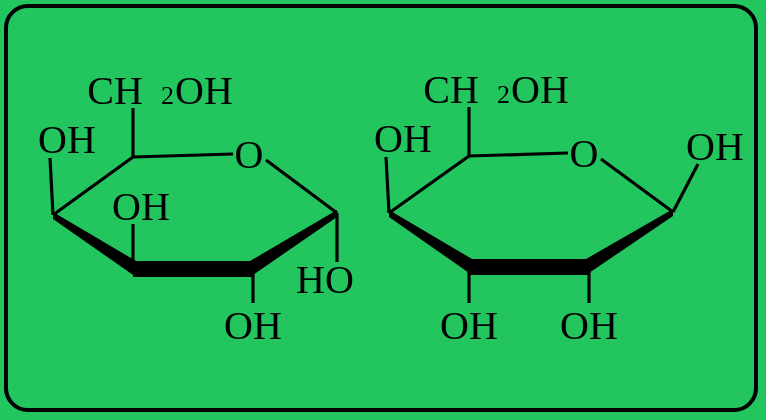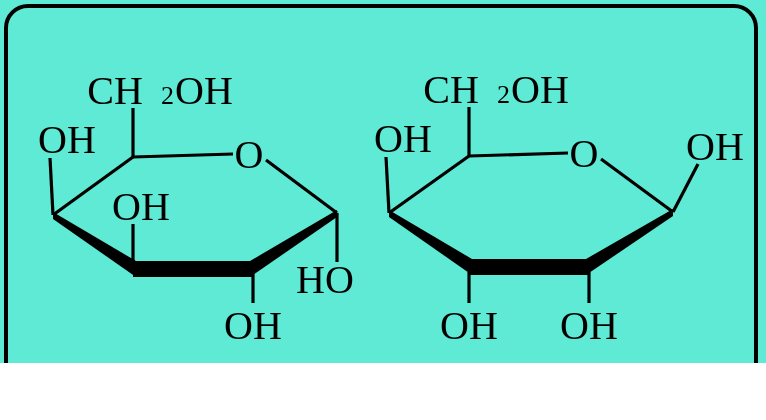--- a/index.html
+++ b/index.html
@@ -7,22 +7,22 @@
     margin: 0;
     padding: 0;
     background: #ffffff;
   }
   body {
     font-family: "Liberation Serif", "DejaVu Serif", serif;
   }
   #figure {
     position: relative;
     width: 766px;
-    height: 363px;
-    background: #5eead4;
+    height: 420px;
+    background: #22c55e;
     overflow: hidden;
   }
   #frame-border {
     position: absolute;
     left: 4px;
     top: 4px;
     width: 754px;
     height: 408px;
     border: 4px solid #000000;
     border-radius: 24px;

